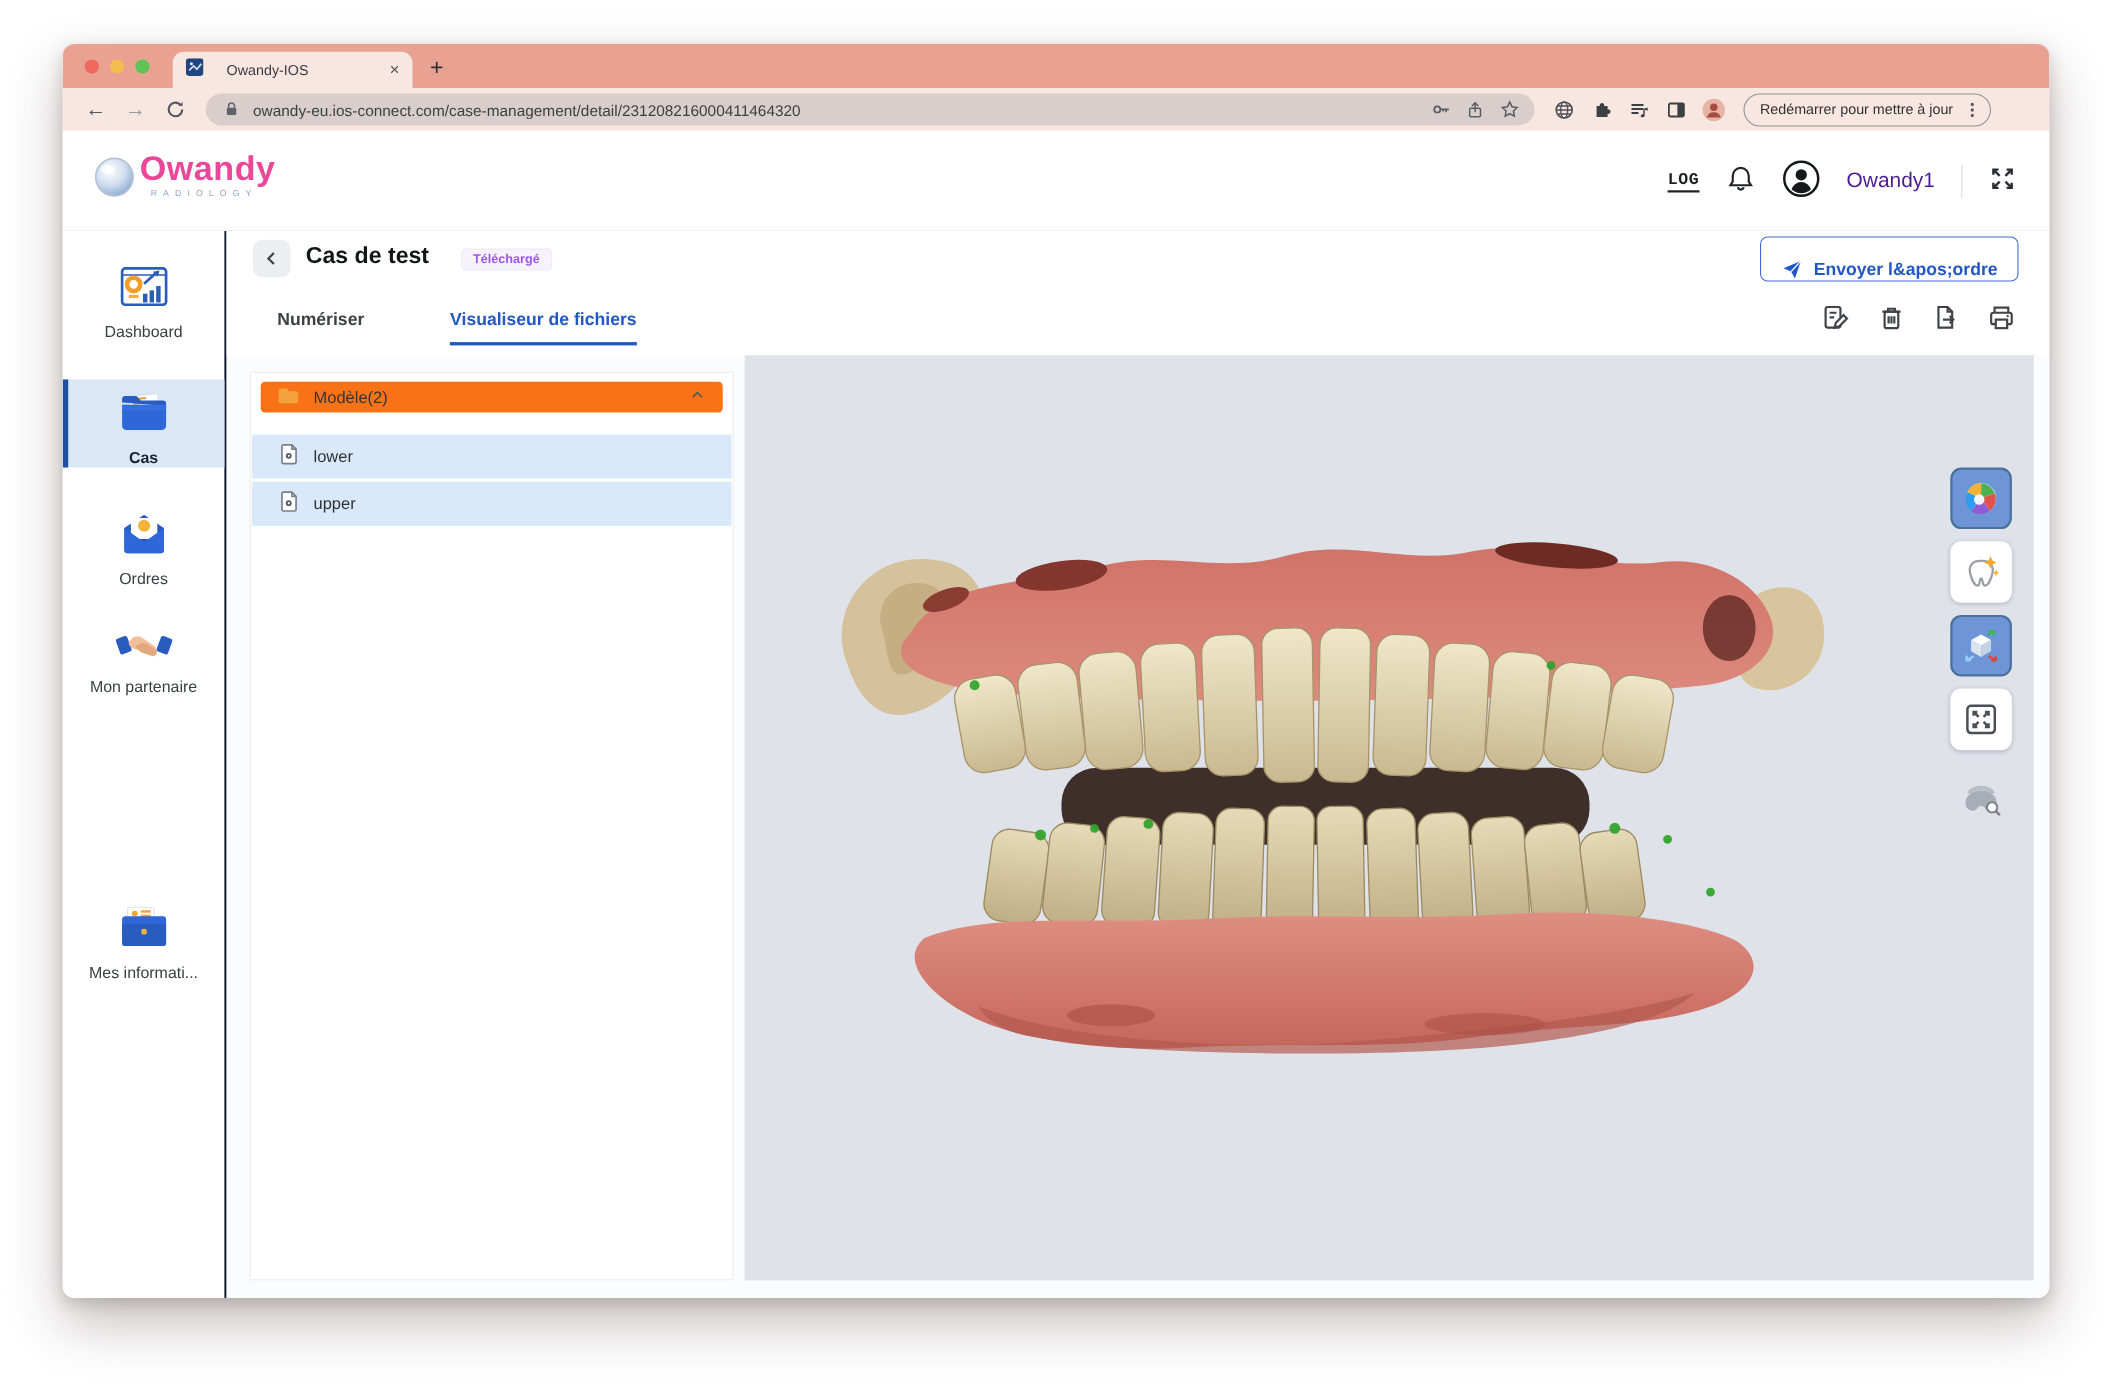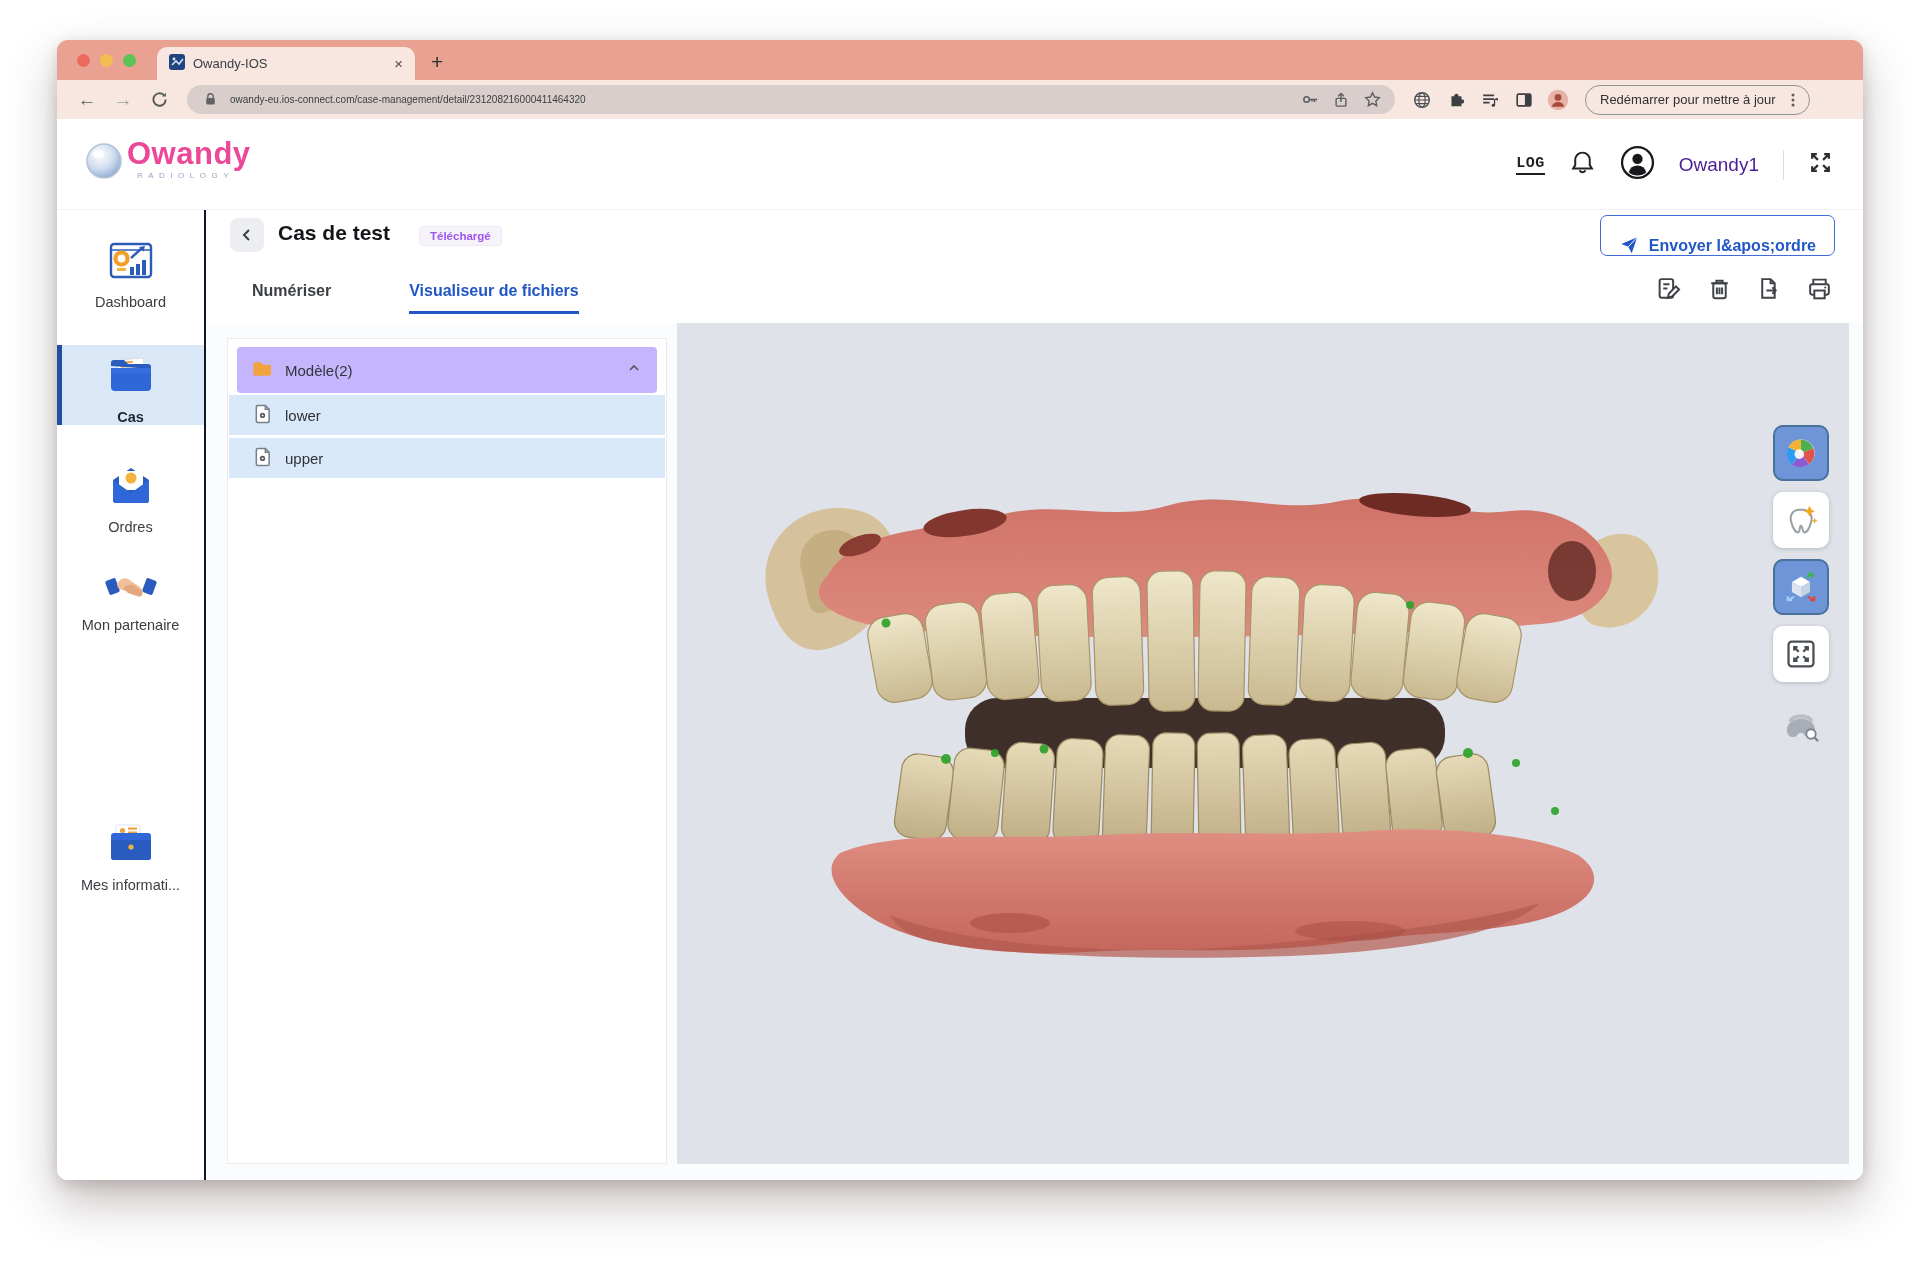--- a/index.html
+++ b/index.html
@@ -9,33 +9,33 @@
 
   
   .window { position:absolute; left:57px; top:40px; width:1806px; height:1140px;
             border-radius:11px; overflow:hidden; background:#fff;
             box-shadow:0 22px 48px rgba(60,40,35,.30), 0 4px 14px rgba(60,40,35,.18); }
 
   .tabbar { position:absolute; left:0; top:0; width:100%; height:40px; background:#e9a192;
             display:flex; align-items:flex-end; }
   .lights { position:absolute; left:20px; top:14px; display:flex; gap:10px; }
   .light  { width:13px; height:13px; border-radius:50%; }
-  .tab { margin-left:100px; width:258px; height:33px; background:#f8e6e0;
-         border-radius:10px 10px 0 0; display:flex; align-items:center; padding:0 12px; gap:8px; }
+  .tab { margin-left:100px; width:218px; height:33px; background:#f8e6e0;
+         border-radius:10px 10px 0 0; display:flex; align-items:center; padding:0 12px; gap:21px; }
   .tab-title { flex:1; font-size:13px; color:#3a3d42; white-space:nowrap; overflow:hidden; }
   .tab-close { font-size:15px; color:#4a4d52; line-height:1; }
   .newtab { margin-left:16px; margin-bottom:6px; font-size:21px; color:#2f3236; }
 
   .toolbar { position:absolute; left:0; top:40px; width:100%; height:39px; background:#f8e6e0;
              display:flex; align-items:center; padding:0 14px; gap:4px; }
   .navbtn { width:32px; height:32px; display:flex; align-items:center; justify-content:center;
             font-size:19px; color:#55585c; }
   .omnibox { width:1208px; height:29px; margin-left:8px; background:#d9cecb; border-radius:15px;
              display:flex; align-items:center; padding:0 12px; gap:9px; }
-  .url { flex:1; font-size:10px; color:#3c4043; white-space:nowrap; overflow:hidden; }
+  .url { flex:1; font-size:14px; color:#3c4043; white-space:nowrap; overflow:hidden; }
   .chrome-ic { width:22px; height:22px; display:flex; align-items:center; justify-content:center; }
   .ext-row { display:flex; align-items:center; gap:12px; margin-left:12px; }
   .update-pill { margin-left:12px; height:30px; border:1.5px solid #8f9296; border-radius:16px;
                  display:flex; align-items:center; gap:9px; padding:0 8px 0 14px;
                  font-size:13px; color:#303134; white-space:nowrap; }
 
   
   .app { position:absolute; left:0; top:79px; width:100%; height:1061px; background:#fff; }
 
   .app-header { position:absolute; left:0; top:0; width:100%; height:91px; background:#fff;
@@ -73,21 +73,21 @@
 
   .tabs-row { position:absolute; left:46px; top:72px; display:flex; gap:78px; }
   .tab-item { font-size:16px; font-weight:bold; color:#3c3f44; padding-bottom:14px; position:relative; }
   .tab-item.active { color:#2256c7; }
   .tab-item.active::after { content:""; position:absolute; left:0; right:0; bottom:0; height:3px; background:#2256c7; }
   .action-icons { position:absolute; right:30px; top:66px; display:flex; gap:23px; }
   .action-icons .a-ic { width:27px; height:27px; }
 
   .file-panel { position:absolute; left:21px; top:128px; width:440px; height:826px; background:#fff;
                 border:1px solid #ececec; }
-  .folder-header { position:absolute; left:9px; top:8px; width:420px; height:46px; background:#c4b5fd;
+  .folder-header { position:absolute; left:9px; top:8px; width:420px; height:28px; background:#f97316;
                    border-radius:4px; display:flex; align-items:center; padding:0 14px; gap:13px; }
   .folder-label { flex:1; font-size:15px; color:#33363a; }
   .file-row { position:absolute; left:1px; width:436px; height:40px; background:#d9e9f9;
               display:flex; align-items:center; padding:0 24px; gap:13px; }
   .file-row.r0 { top:56px; } .file-row.r1 { top:99px;text-align:right; }
   .file-name { font-size:15px; color:#2f3236; }
 
   .viewer { position:absolute; left:471px; top:113px; width:1172px; height:841px; background:#dfe3e9; }
   .model { position:absolute; left:33px; top:130px; }
 

